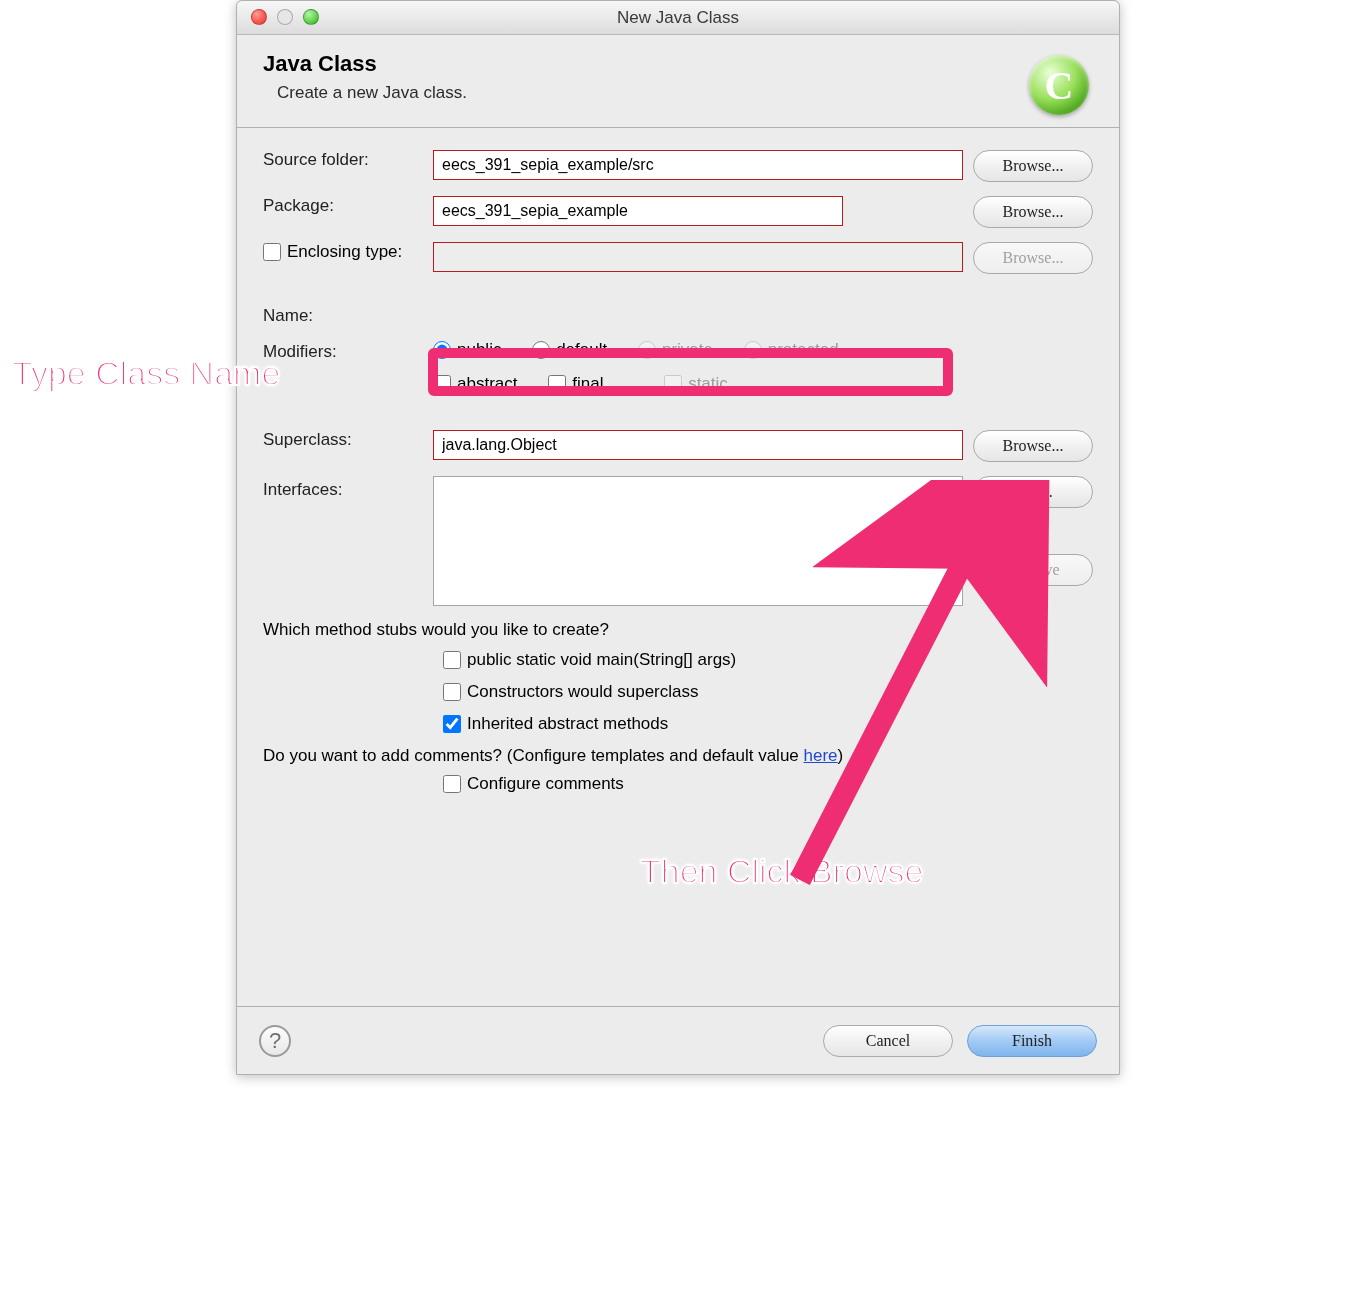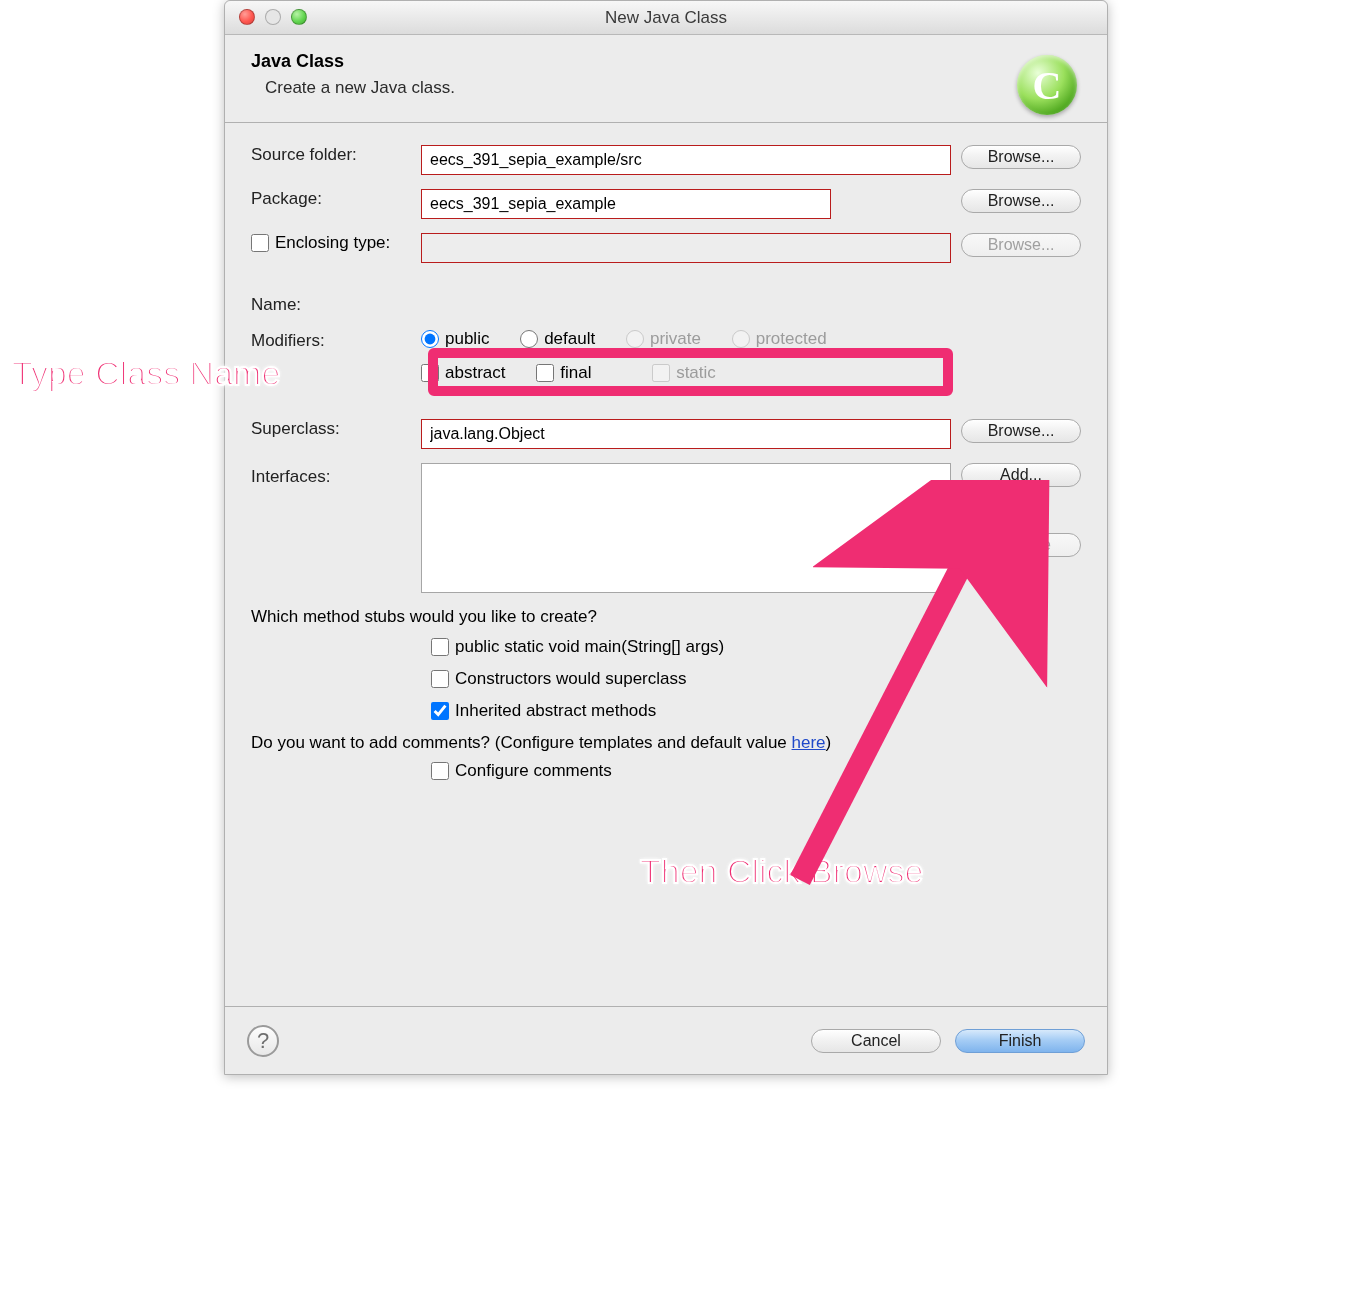--- a/index.html
+++ b/index.html
@@ -8,21 +8,21 @@
     font-family: "Lucida Grande", "Helvetica Neue", Arial, sans-serif;
     font-size: 17px;
     background: #fff;
     color: #000;
     width: 1364px;
     height: 1290px;
     position: relative;
   }
   .window {
     position: absolute;
-    left: 224px;
+    left: 236px;
     top: 0;
     width: 884px;
     height: 1075px;
     background: #ececec;
     border: 1px solid #b0b0b0;
     border-radius: 6px 6px 0 0;
     box-shadow: 0 2px 12px rgba(0,0,0,0.25);
   }
   .titlebar {
     height: 34px;
@@ -51,21 +51,21 @@
   .title-text {
     margin: 0 auto;
     font-size: 17px;
     color: #3a3a3a;
   }
   .header {
     padding: 16px 26px 24px 26px;
   }
   .header h1 {
     margin: 0 0 6px 0;
-    font-size: 18px;
+    font-size: 22px;
     font-weight: bold;
   }
   .header .sub {
     font-size: 17px;
     color: #2b2b2b;
     margin-left: 14px;
   }
   .header .icon-wrap {
     position: absolute;
     right: 26px;
@@ -107,27 +107,27 @@
     font-size: 16px;
     padding: 2px 8px;
     font-family: inherit;
   }
   .txt.focused {
     outline: 3px solid #8db8e8;
     outline-offset: -1px;
   }
   .txt.disabled { background: #ededed; color:#999; }
   .btn {
-    height: 24px;
+    height: 32px;
     width: 120px;
     background: linear-gradient(#ffffff, #f2f2f2 45%, #e6e6e6);
     border: 1px solid #a9a9a9;
     border-radius: 16px;
     font-size: 16px;
-    font-family: Liberation Sans, sans-serif;
+    font-family: Liberation Serif, serif;
     color: #222;
     cursor: default;
   }
   .btn.disabled {
     color: #a0a0a0;
     background: linear-gradient(#f8f8f8,#eeeeee);
   }
   .btn.primary {
     background: linear-gradient(#d7e9fb, #a6cdf5 45%, #7fb4ed);
     border-color: #6f9fd6;

